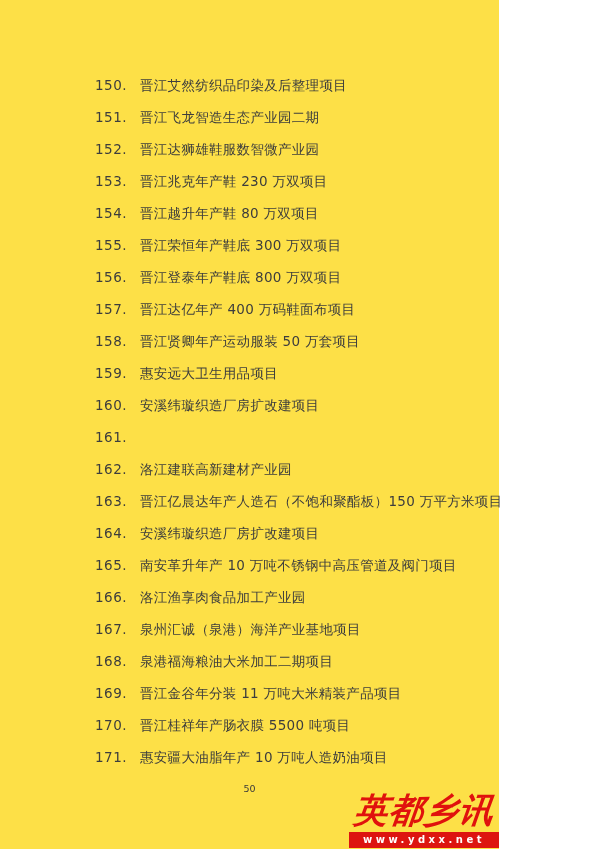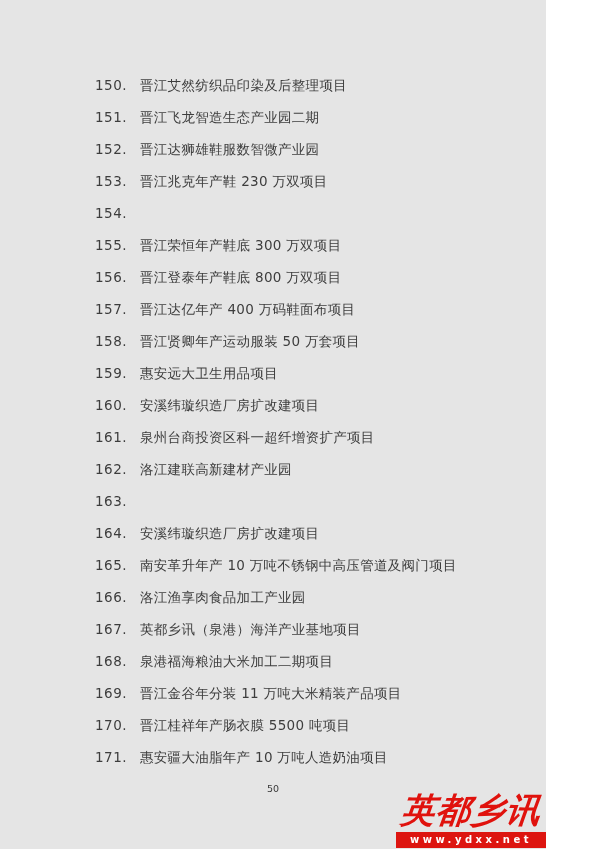--- a/index.html
+++ b/index.html
@@ -4,22 +4,22 @@
 <style>
   * { margin: 0; padding: 0; box-sizing: border-box; }
   html, body {
     width: 600px; height: 849px;
     background: #ffffff;
     font-family: "DejaVu Sans", "Liberation Sans", sans-serif;
     overflow: hidden;
   }
   .page {
     position: relative;
-    width: 546px; height: 849px;
-    background: #e5e5e5;
+    width: 499px; height: 849px;
+    background: #fde047;
   }
   .project-list {
     position: absolute;
     top: 69px;
     left: 95px;
     right: 40px;
   }
   .row {
     height: 32px;
     line-height: 32px;
@@ -97,20 +97,21 @@
       <span class="txt">晋江达狮雄鞋服数智微产业园</span>
     </div>
 
     <div class="row">
       <span class="num">153.</span>
       <span class="txt">晋江兆克年产鞋 230 万双项目</span>
     </div>
 
     <div class="row">
       <span class="num">154.</span>
+      <span class="txt">晋江越升年产鞋 80 万双项目</span>
     </div>
 
     <div class="row">
       <span class="num">155.</span>
       <span class="txt">晋江荣恒年产鞋底 300 万双项目</span>
     </div>
 
     <div class="row">
       <span class="num">156.</span>
       <span class="txt">晋江登泰年产鞋底 800 万双项目</span>
@@ -131,50 +132,50 @@
       <span class="txt">惠安远大卫生用品项目</span>
     </div>
 
     <div class="row">
       <span class="num">160.</span>
       <span class="txt">安溪纬璇织造厂房扩改建项目</span>
     </div>
 
     <div class="row">
       <span class="num">161.</span>
-      <span class="txt">泉州台商投资区科一超纤增资扩产项目</span>
     </div>
 
     <div class="row">
       <span class="num">162.</span>
       <span class="txt">洛江建联高新建材产业园</span>
     </div>
 
     <div class="row">
       <span class="num">163.</span>
+      <span class="txt">晋江亿晨达年产人造石（不饱和聚酯板）150 万平方米项目</span>
     </div>
 
     <div class="row">
       <span class="num">164.</span>
       <span class="txt">安溪纬璇织造厂房扩改建项目</span>
     </div>
 
     <div class="row">
       <span class="num">165.</span>
       <span class="txt">南安革升年产 10 万吨不锈钢中高压管道及阀门项目</span>
     </div>
 
     <div class="row">
       <span class="num">166.</span>
       <span class="txt">洛江渔享肉食品加工产业园</span>
     </div>
 
     <div class="row">
       <span class="num">167.</span>
-      <span class="txt">英都乡讯（泉港）海洋产业基地项目</span>
+      <span class="txt">泉州汇诚（泉港）海洋产业基地项目</span>
     </div>
 
     <div class="row">
       <span class="num">168.</span>
       <span class="txt">泉港福海粮油大米加工二期项目</span>
     </div>
 
     <div class="row">
       <span class="num">169.</span>
       <span class="txt">晋江金谷年分装 11 万吨大米精装产品项目</span>

